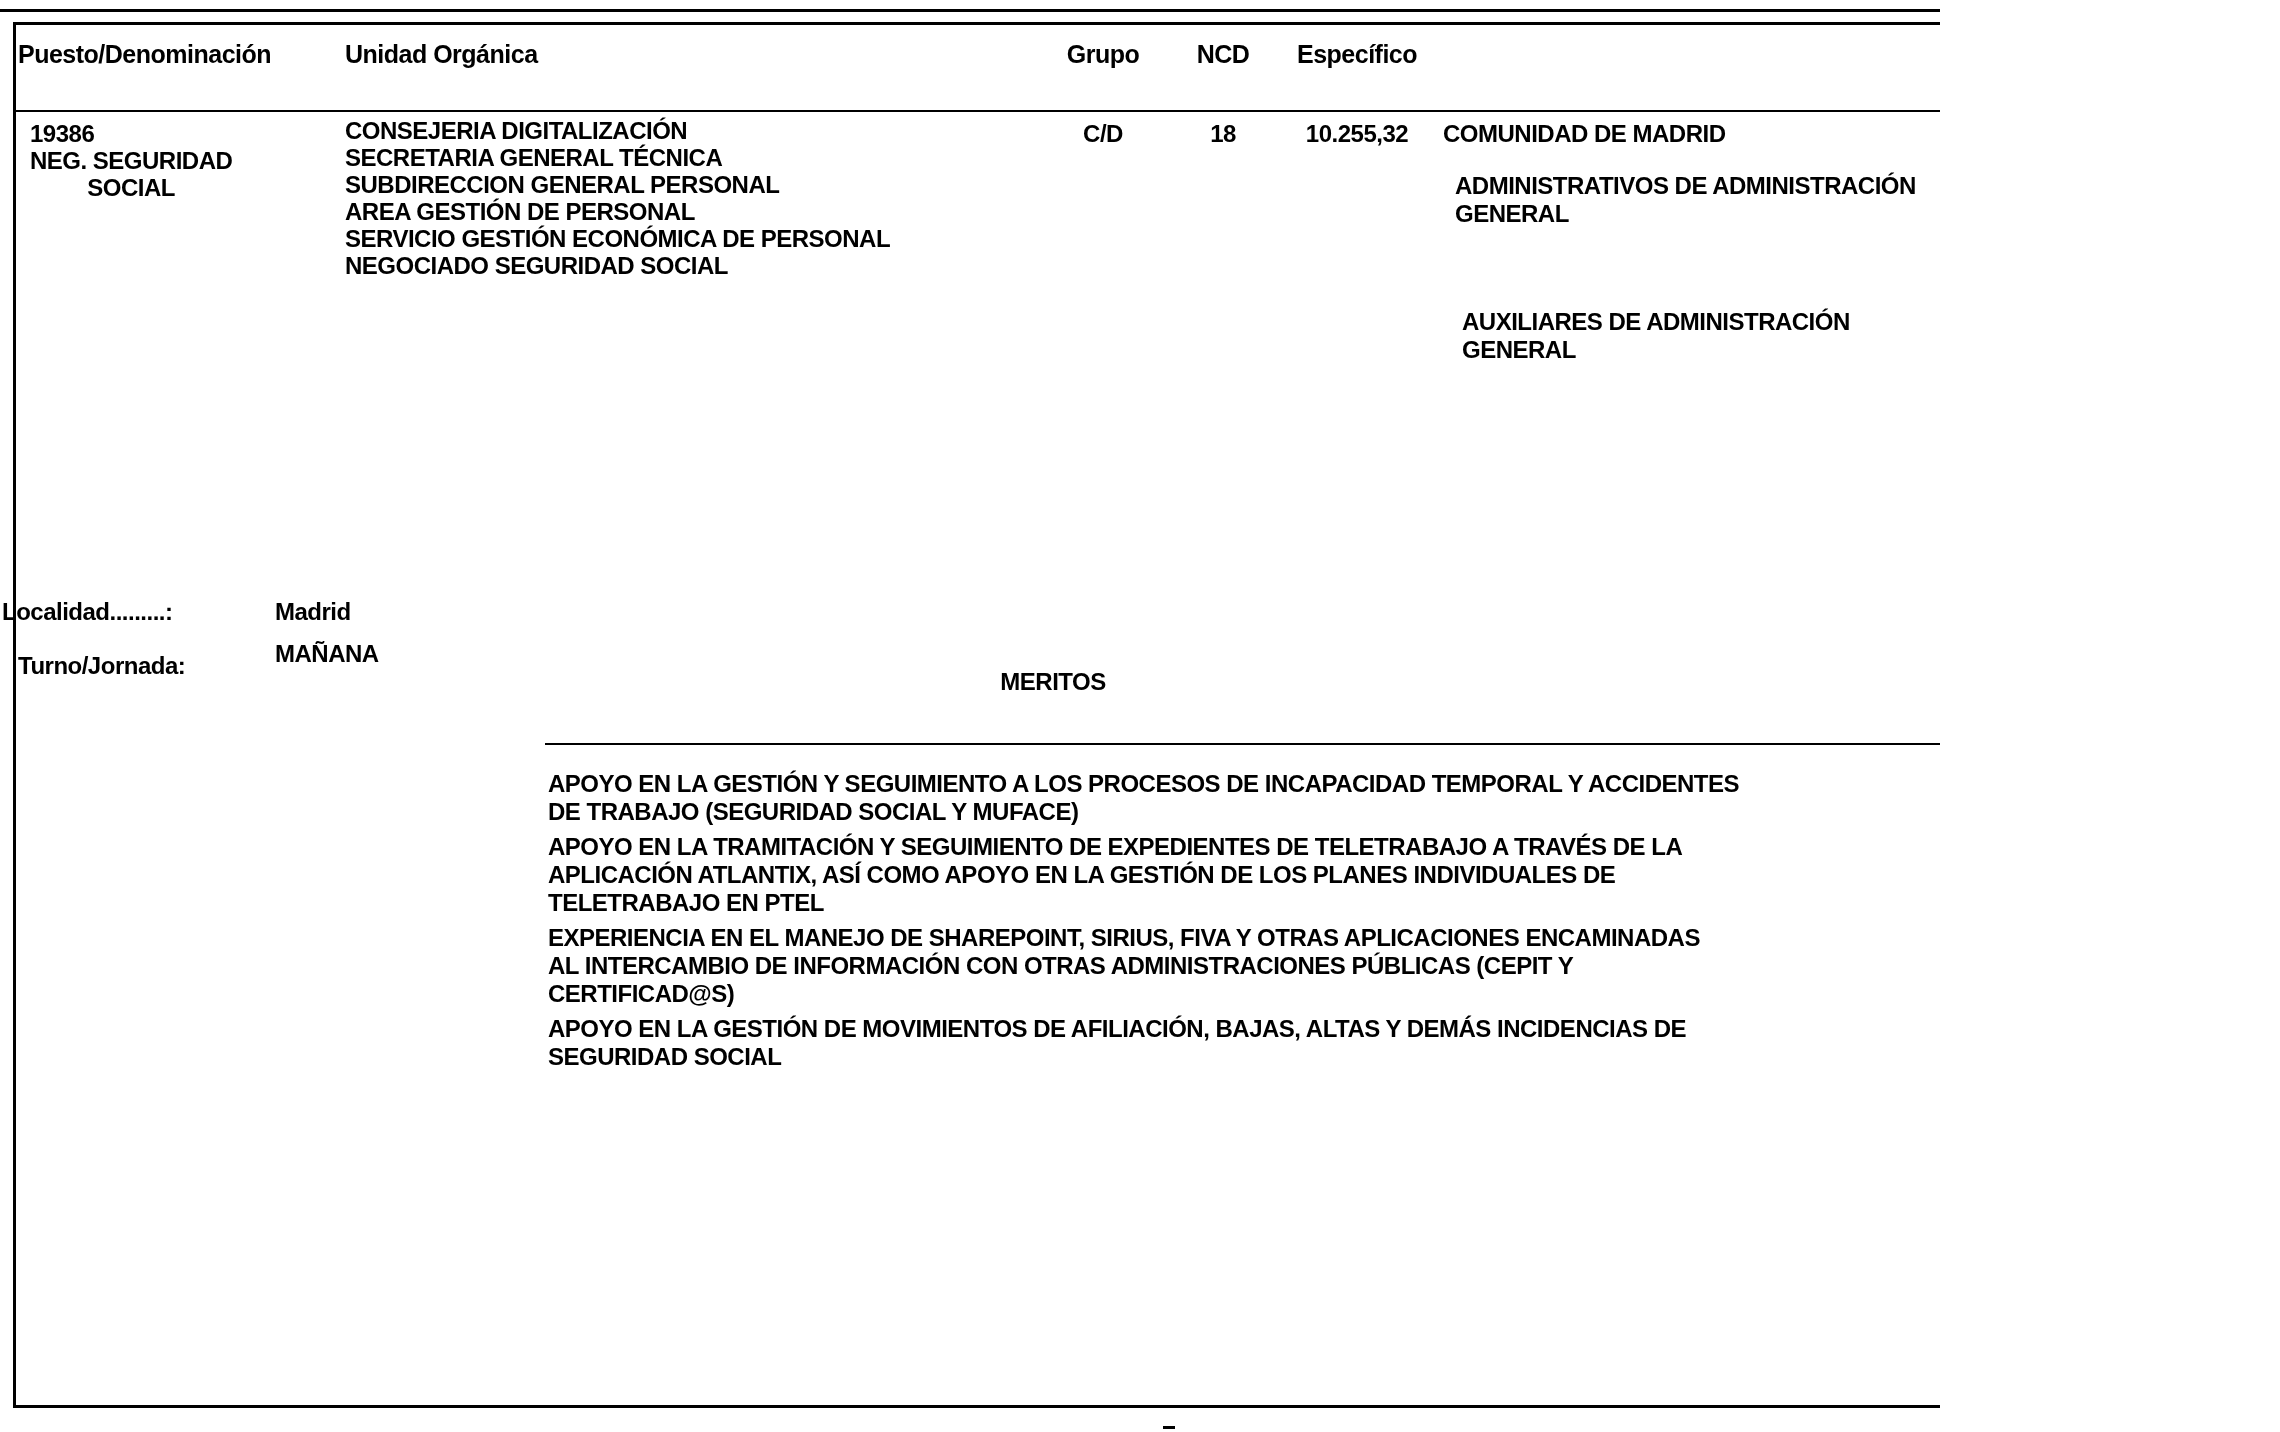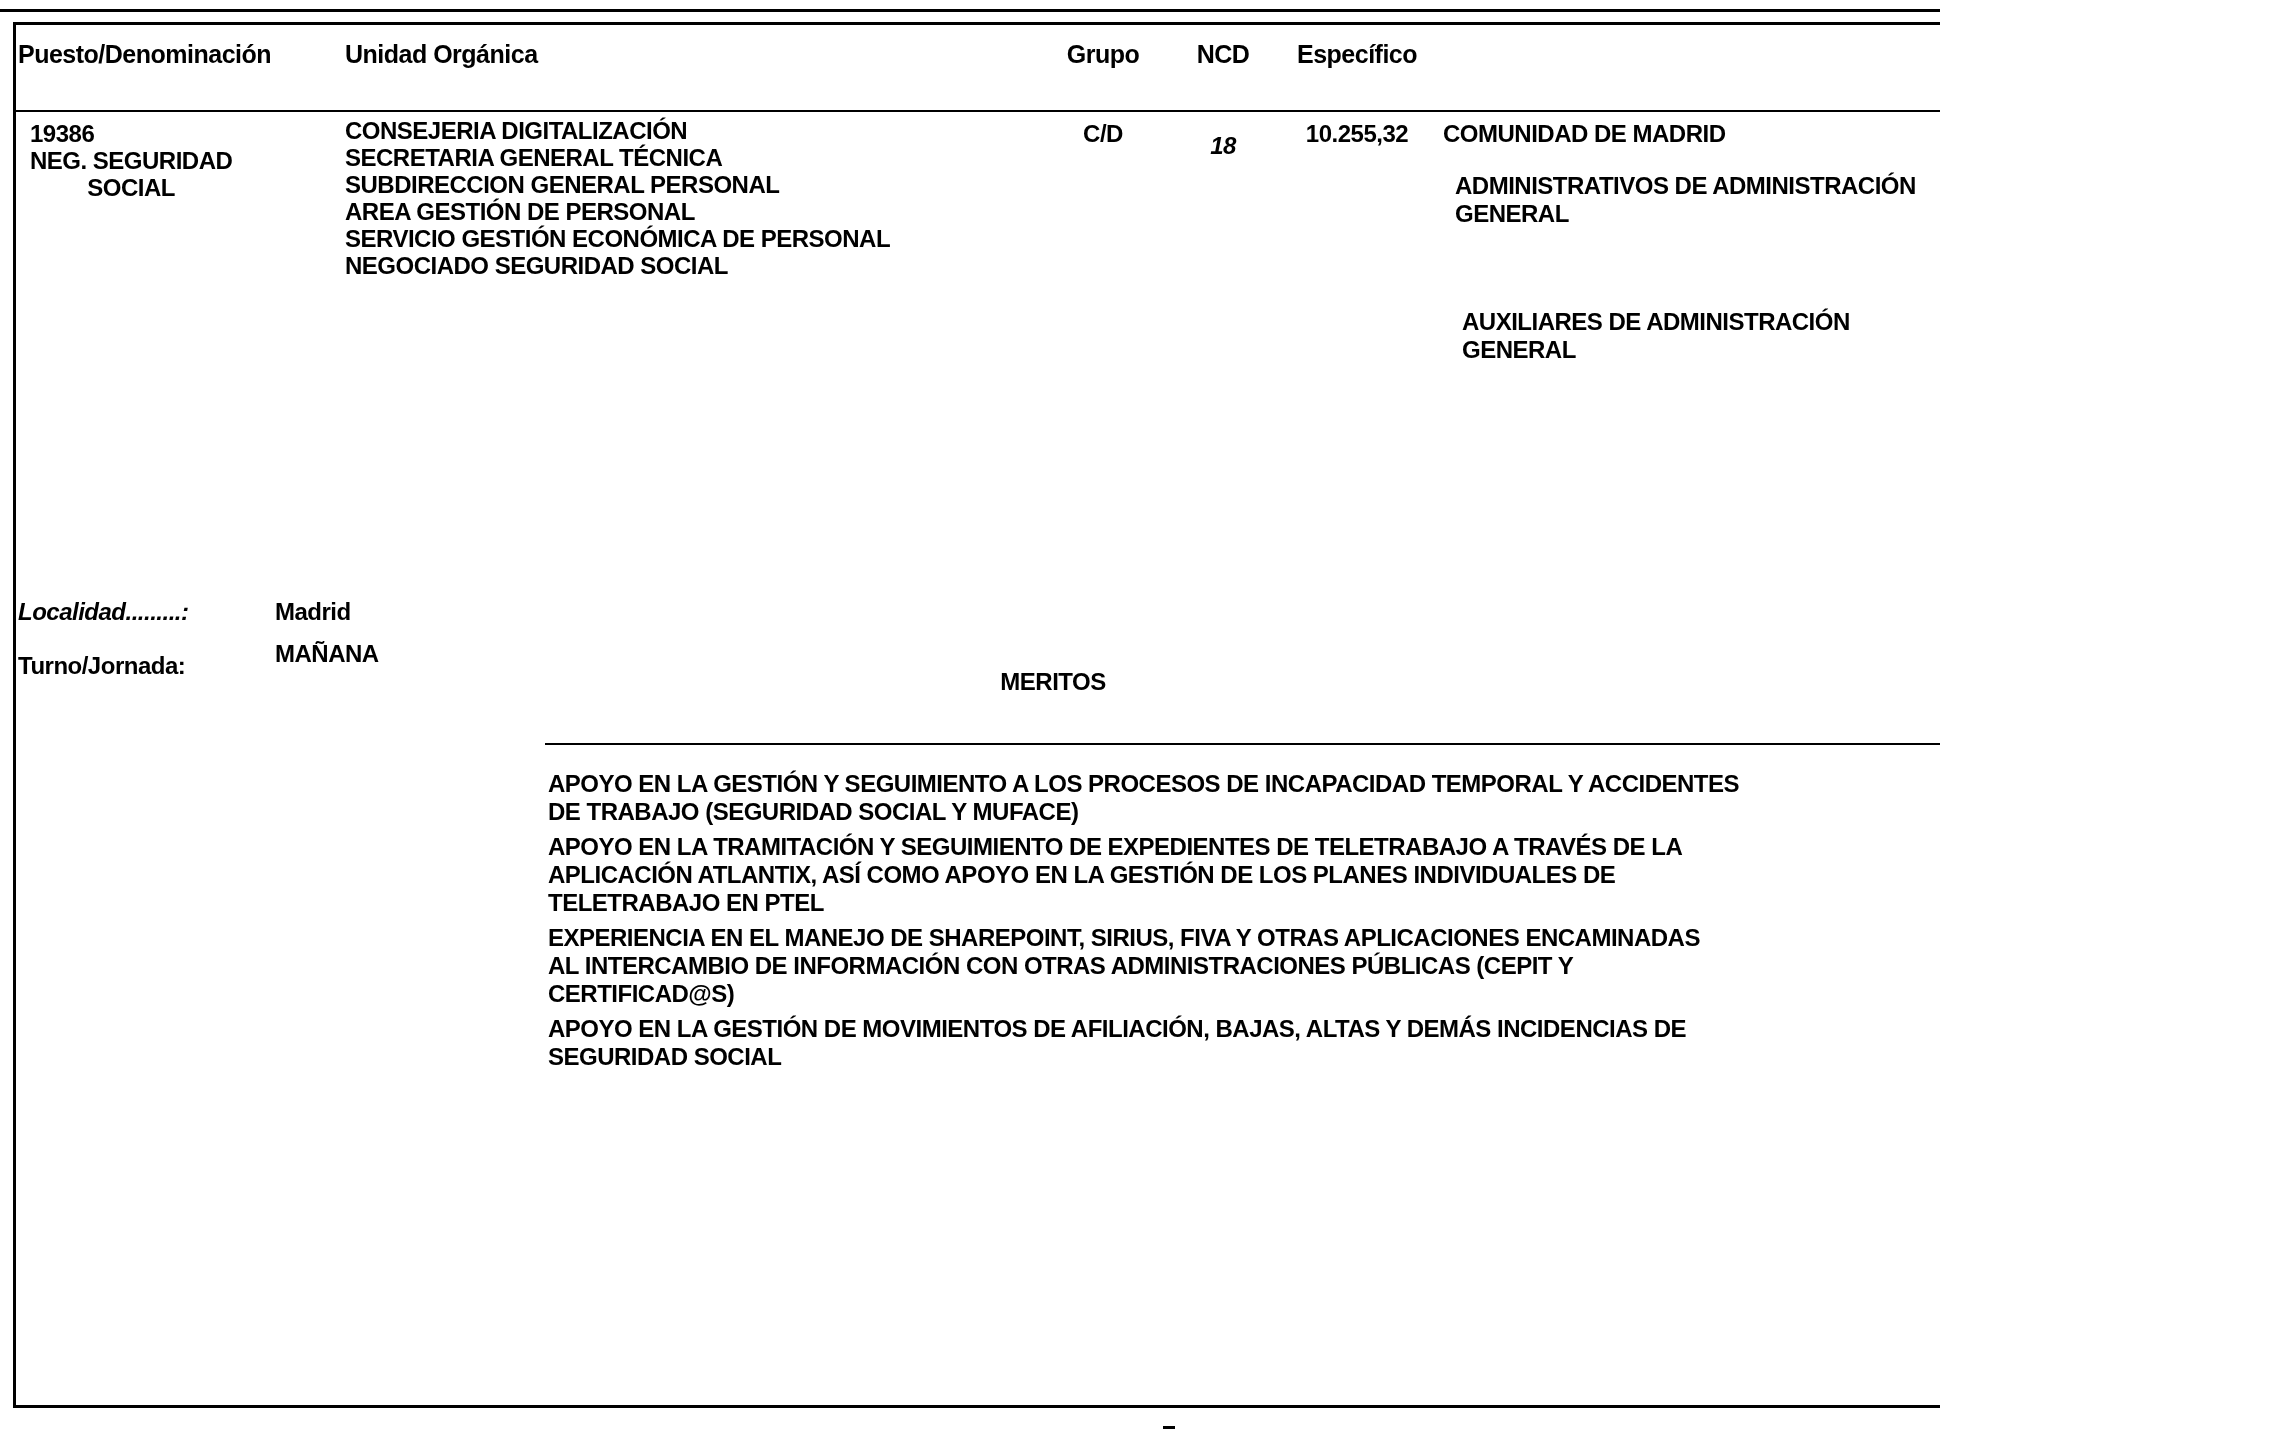--- a/index.html
+++ b/index.html
@@ -56,33 +56,33 @@
 SOCIAL</div>
 
   <div class="abs unit-lines" style="left:345px;top:117px;">CONSEJERIA DIGITALIZACIÓN
 SECRETARIA GENERAL TÉCNICA
 SUBDIRECCION GENERAL PERSONAL
 AREA GESTIÓN DE PERSONAL
 SERVICIO GESTIÓN ECONÓMICA DE PERSONAL
 NEGOCIADO SEGURIDAD SOCIAL</div>
 
   <div class="abs ctr" style="left:1103px;top:120px;">C/D</div>
-  <div class="abs ctr" style="left:1223px;top:132px;font-style:italic;">18</div>
+  <div class="abs ctr" style="left:1223px;top:120px;">18</div>
   <div class="abs ctr" style="left:1357px;top:120px;">10.255,32</div>
 
   <div class="abs" style="left:1443px;top:120px;">COMUNIDAD DE MADRID</div>
 
   <div class="abs cuerpo" style="left:1455px;top:172px;">ADMINISTRATIVOS DE ADMINISTRACIÓN
 GENERAL</div>
   <div class="abs ctr" style="left:2212px;top:172px;">G</div>
 
   <div class="abs cuerpo" style="left:1462px;top:308px;">AUXILIARES DE ADMINISTRACIÓN GENERAL</div>
   <div class="abs ctr" style="left:2212px;top:308px;">G</div>
 
-  <div class="abs" style="left:18px;top:598px;font-style:italic;">Localidad.........:</div>
+  <div class="abs" style="left:2px;top:598px;">Localidad.........:</div>
   <div class="abs" style="left:275px;top:598px;">Madrid</div>
   <div class="abs" style="left:18px;top:652px;">Turno/Jornada:</div>
   <div class="abs" style="left:275px;top:640px;">MAÑANA</div>
 
   <div class="abs ctr" style="left:1053px;top:668px;">MERITOS</div>
   <div class="rule" style="left:545px;top:743px;width:1676px;height:2px;"></div>
 
   <div class="merit-list">
       <div class="merit-row">
         <div class="merit-text">APOYO EN LA GESTIÓN Y SEGUIMIENTO A LOS PROCESOS DE INCAPACIDAD TEMPORAL Y ACCIDENTES

